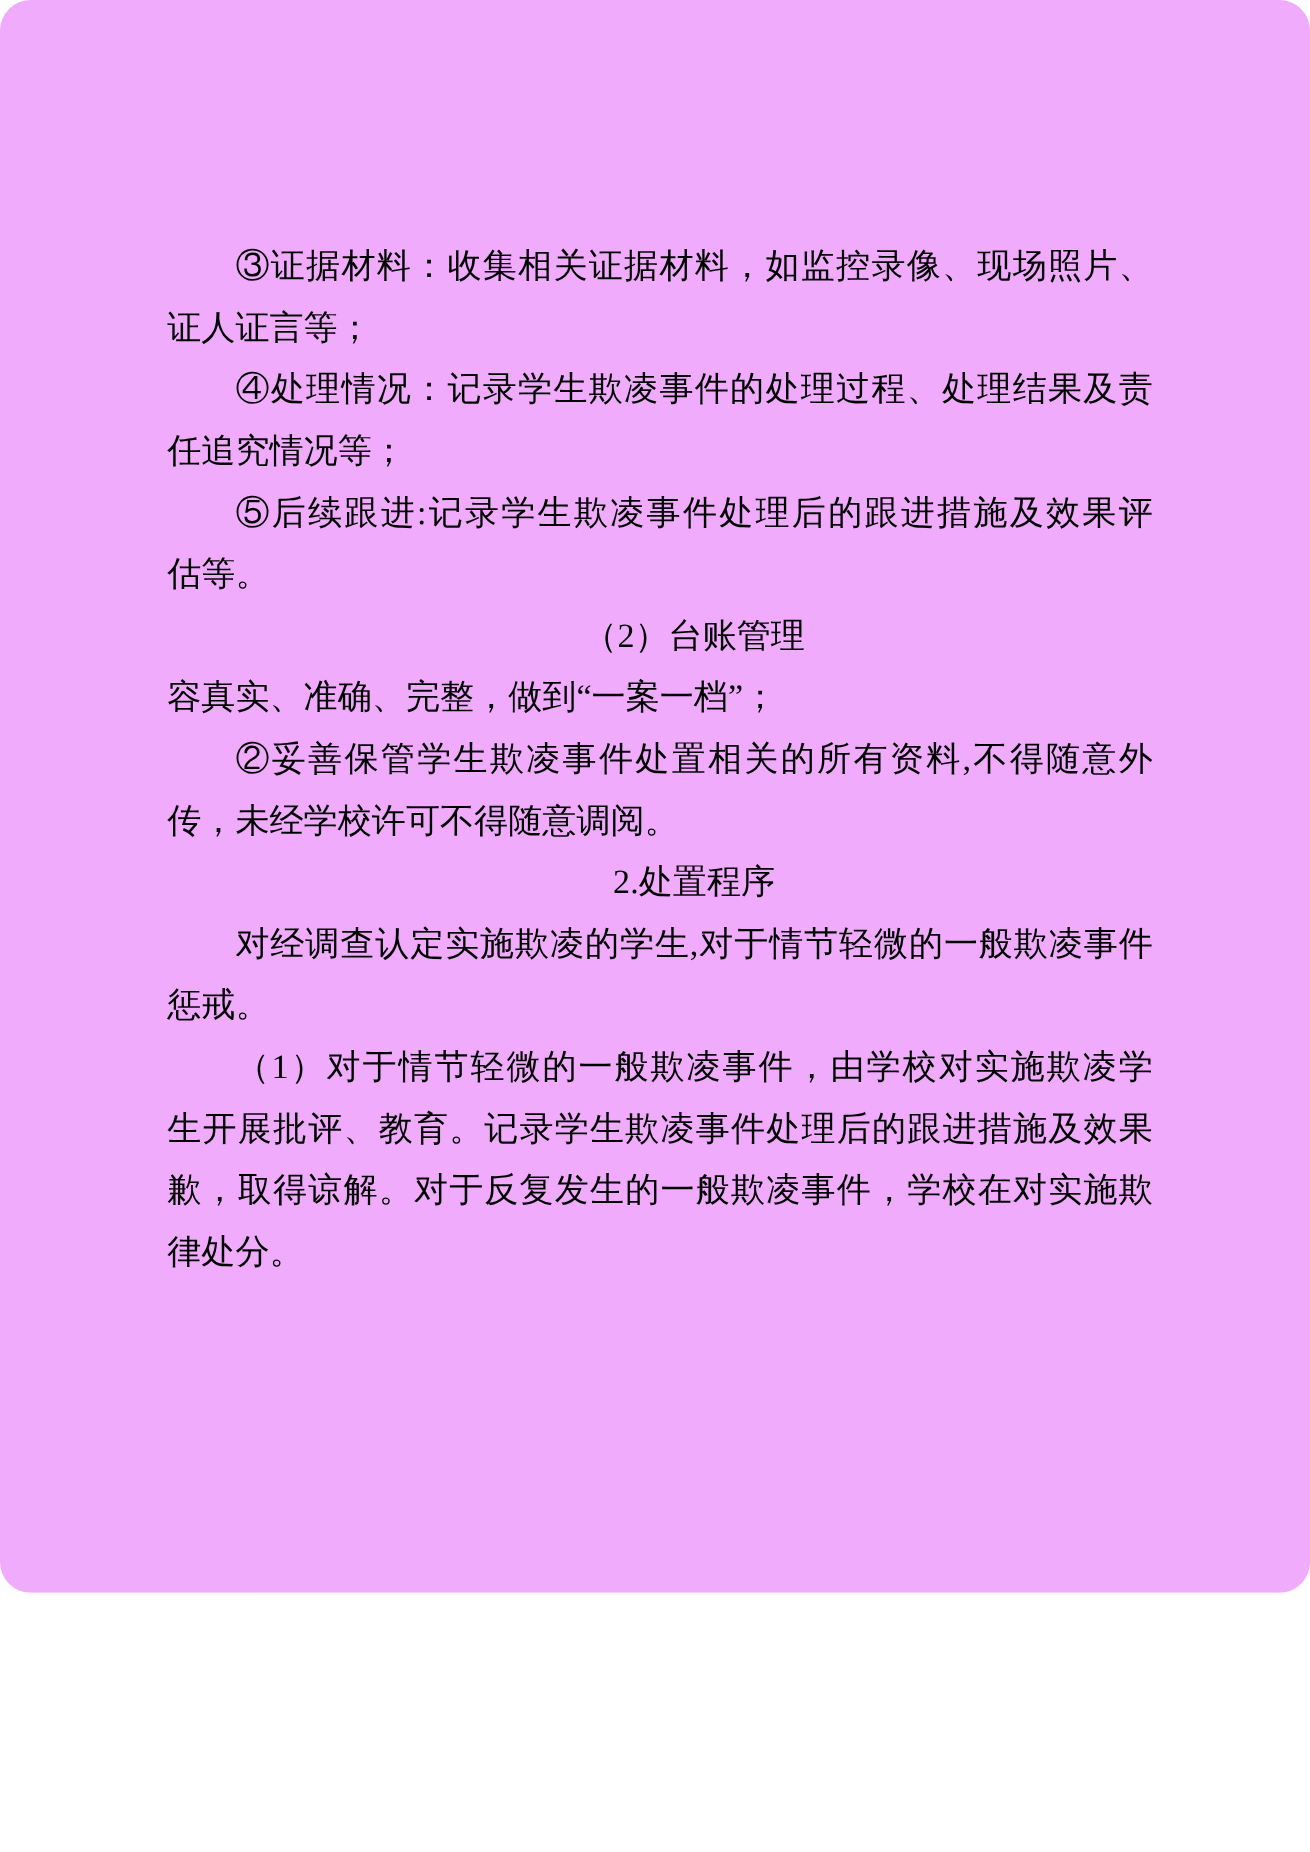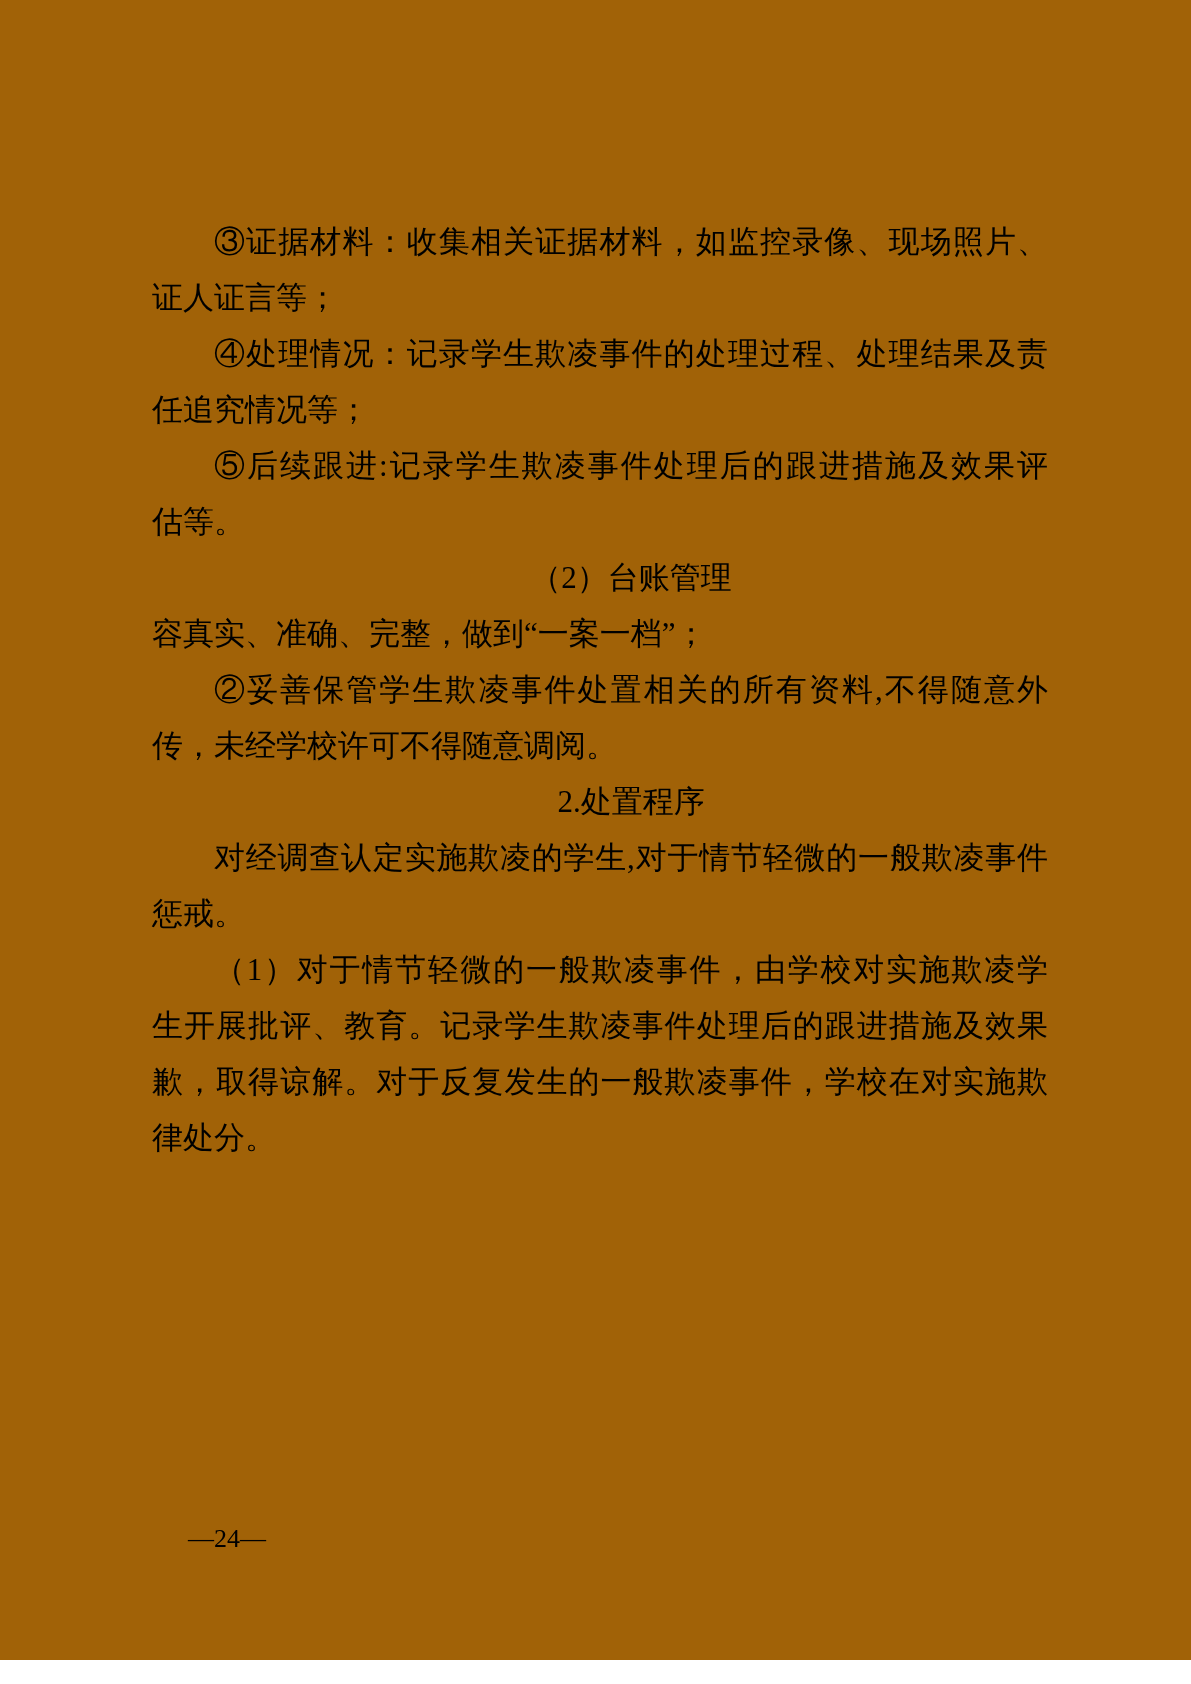--- a/index.html
+++ b/index.html
@@ -3,25 +3,26 @@
 <meta charset="utf-8">
 <style>
   html, body {
     margin: 0;
     padding: 0;
     background: #ffffff;
   }
   .page {
     position: relative;
     width: 1191px;
-    height: 1660px;
-    background: #a16207;
+    height: 1448px;
+    background: #f0abfc;
     color: #000000;
     font-family: "Liberation Serif", "DejaVu Serif", serif;
     overflow: hidden;
+    border-radius: 28px;
   }
   .text-block {
     position: absolute;
     left: 152px;
     top: 214px;
     width: 896px;
   }
   .line {
     font-size: 31px;
     line-height: 56px;

